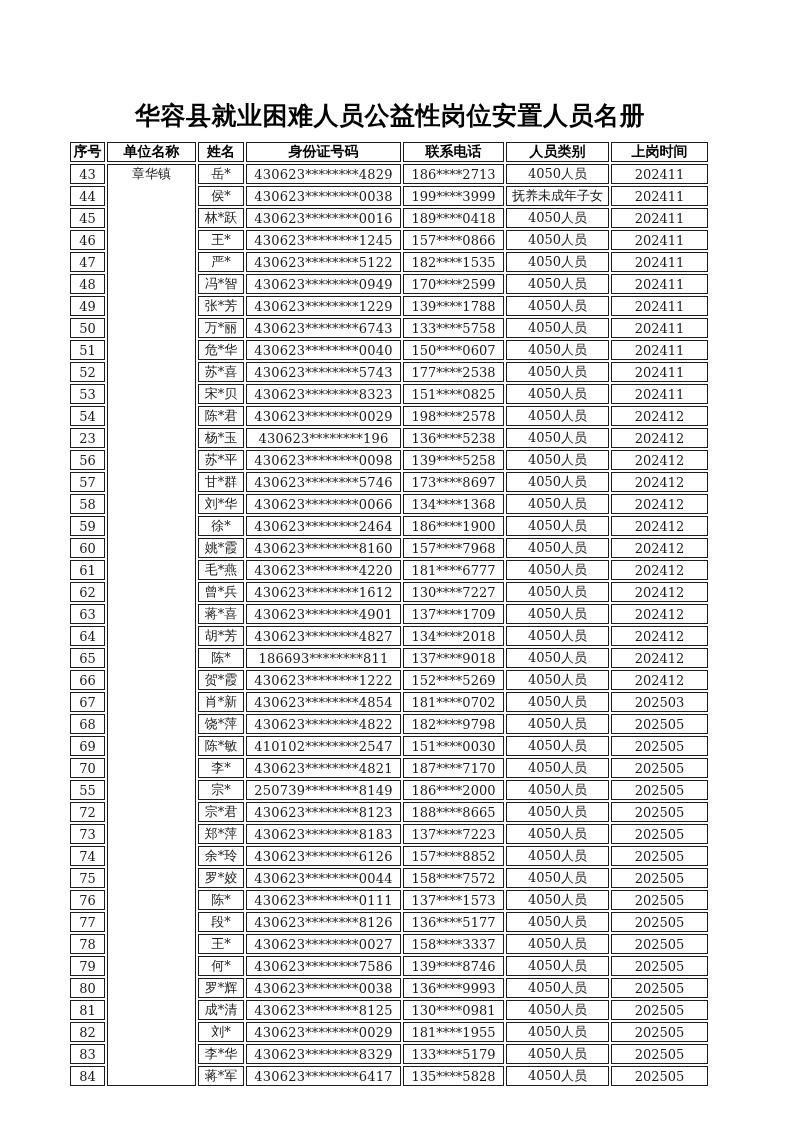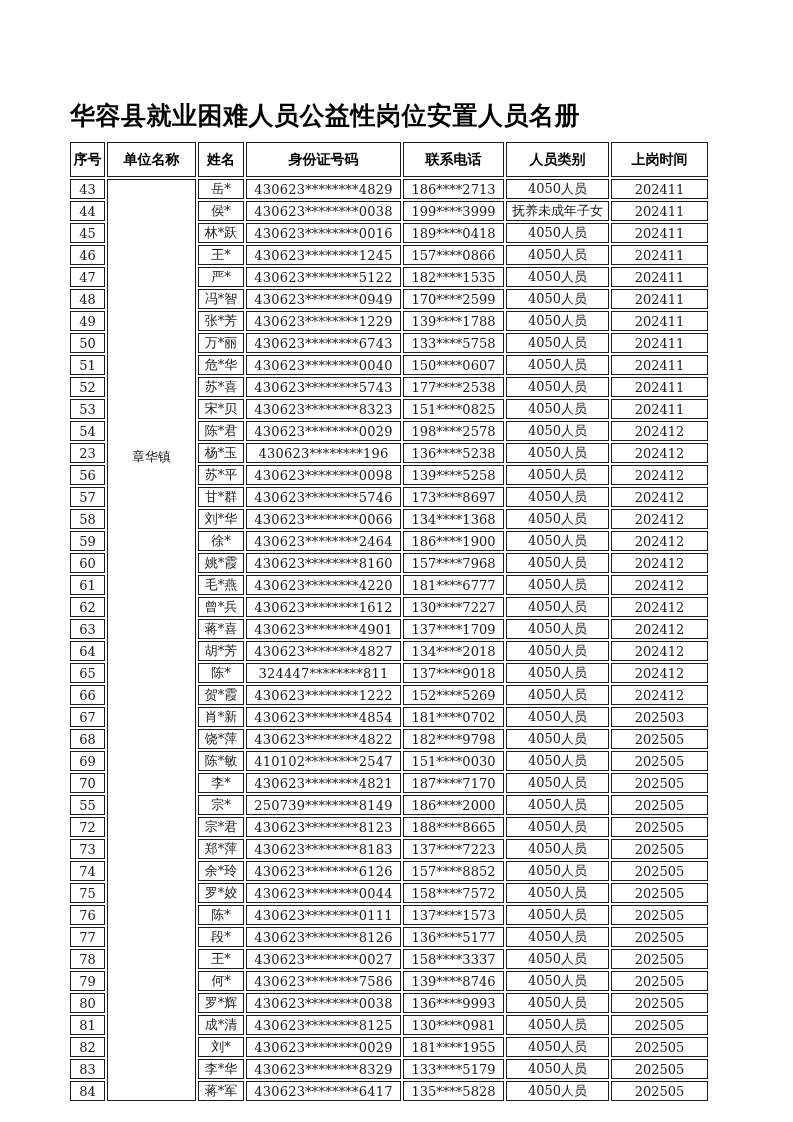--- a/index.html
+++ b/index.html
@@ -5,41 +5,41 @@
   * { margin:0; padding:0; box-sizing:border-box; }
   html,body { background:#ffffff; }
   body {
     width:793px; height:1122px; position:relative; overflow:hidden;
     font-family:"DejaVu Serif","Liberation Serif",serif;
     color:#111111;
   }
   .page { position:absolute; inset:0; background:#ffffff; }
   .title {
     position:absolute; top:99px; left:70px; width:640px;
-    font-size:25px; font-weight:bold;
+    text-align:center; font-size:25px; font-weight:bold;
     font-family:"Liberation Sans","DejaVu Sans",sans-serif;
     color:#000000; letter-spacing:0.5px; white-space:nowrap;
   }
   table.roster {
     position:absolute; top:140px; left:68px;
     border-collapse:separate; border-spacing:2px;
     table-layout:fixed; width:642px;
   }
   .roster th, .roster td {
     border:1px solid #1c1c1c; text-align:center; vertical-align:middle;
     overflow:hidden; white-space:nowrap; padding:0;
   }
   .roster th {
-    height:35px; font-size:14px; font-weight:bold;
+    height:20px; font-size:14px; font-weight:bold;
     font-family:"Liberation Sans","DejaVu Sans",sans-serif; color:#000000;
   }
   .roster td { height:18px; font-size:13px; color:#1a1a1a; }
   .roster td.cell-id { letter-spacing:0.2px; }
   .roster td.unit-cell { vertical-align:top; }
-  .roster td.unit-cell span { display:block; margin-top:268px; font-size:13px; }
+  .roster td.unit-cell span { display:block; font-size:13px; }
   col.c-no   { width:35px; }
   col.c-unit { width:89px; }
   col.c-name { width:46px; }
   col.c-id   { width:155px; }
   col.c-tel  { width:101px; }
   col.c-cat  { width:103px; }
   col.c-date { width:97px; }
 </style>
 </head>
 <body>
@@ -244,21 +244,21 @@
           <td>64</td>
           <td>胡*芳</td>
           <td class="cell-id">430623********4827</td>
           <td>134****2018</td>
           <td>4050人员</td>
           <td>202412</td>
         </tr>
         <tr>
           <td>65</td>
           <td>陈*</td>
-          <td class="cell-id">324447********811</td>
+          <td class="cell-id">186693********811</td>
           <td>137****9018</td>
           <td>4050人员</td>
           <td>202412</td>
         </tr>
         <tr>
           <td>66</td>
           <td>贺*霞</td>
           <td class="cell-id">430623********1222</td>
           <td>152****5269</td>
           <td>4050人员</td>

